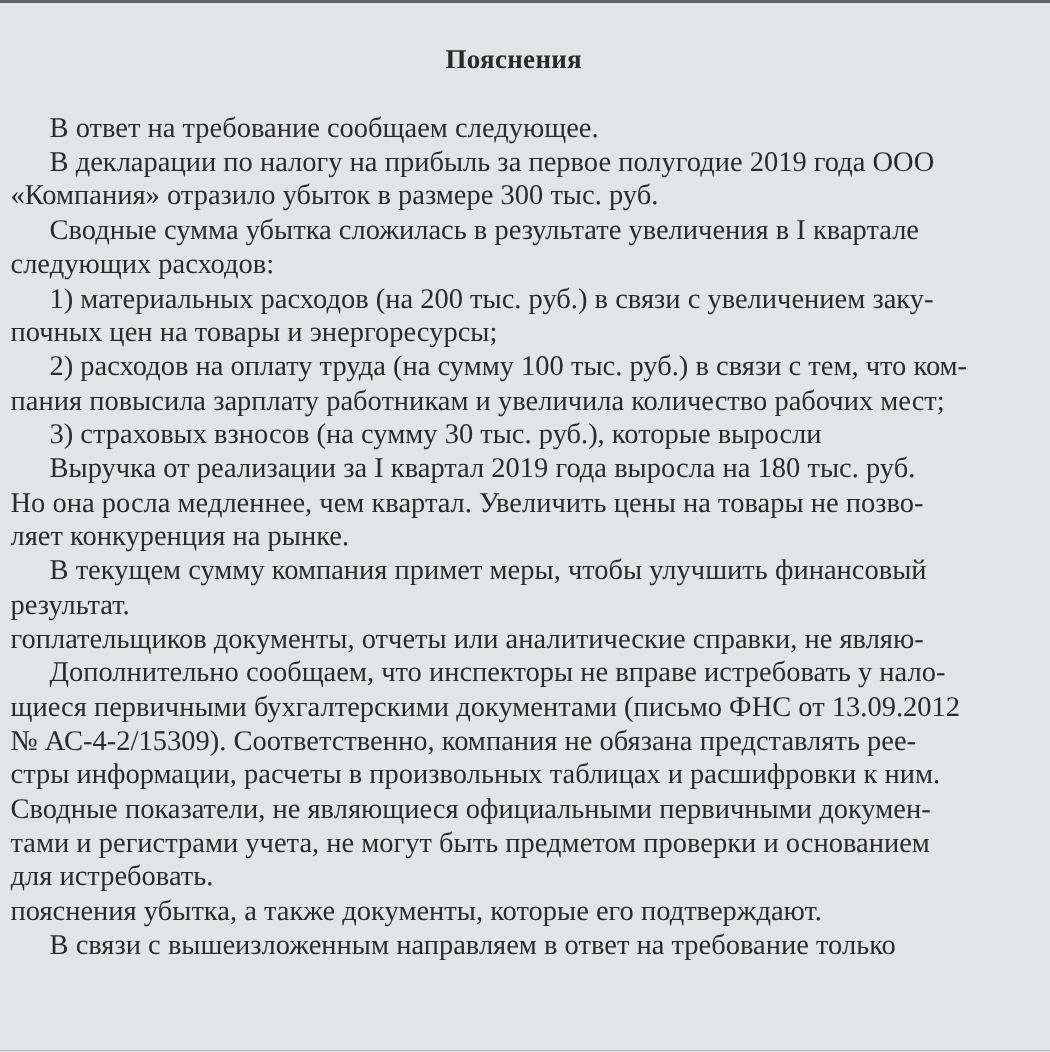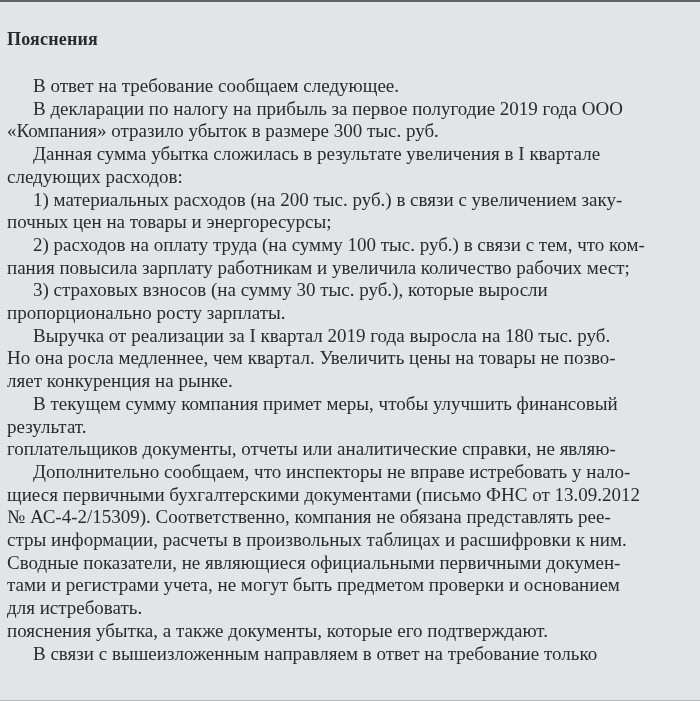--- a/index.html
+++ b/index.html
@@ -19,20 +19,21 @@
     border-top: 2px solid var(--edge-top, #606265);
     border-bottom: 1px solid var(--edge-bottom, #b4b6b8);
     padding: 26px 22px 0 7px;
   }
   .title {
     margin: 0;
     padding: 0;
     font-size: 18px;
     line-height: 23px;
     font-weight: bold;
+    text-align: center;
     letter-spacing: 0.2px;
   }
   .doc-body {
     margin-top: 24px;
     font-size: 19px;
     line-height: 22.7px;
   }
   .para {
     margin: 0;
     padding: 0;
@@ -52,34 +53,33 @@
   <h1 class="title">Пояснения</h1>
   <div class="doc-body" id="doc-body">
       <div class="para">
         <div class="line first">В ответ на требование сообщаем следующее.</div>
       </div>
       <div class="para">
         <div class="line first">В декларации по налогу на прибыль за первое полугодие 2019 года ООО</div>
         <div class="line">«Компания» отразило убыток в размере 300 тыс. руб.</div>
       </div>
       <div class="para">
-        <div class="line first">Данная сумма убытка сложилась в результате увеличения в I квартале</div>
+        <div class="line first">Сводные сумма убытка сложилась в результате увеличения в I квартале</div>
         <div class="line">следующих расходов:</div>
       </div>
       <div class="para">
         <div class="line first">1) материальных расходов (на 200 тыс. руб.) в связи с увеличением заку-</div>
         <div class="line">почных цен на товары и энергоресурсы;</div>
       </div>
       <div class="para">
         <div class="line first">2) расходов на оплату труда (на сумму 100 тыс. руб.) в связи с тем, что ком-</div>
         <div class="line">пания повысила зарплату работникам и увеличила количество рабочих мест;</div>
       </div>
       <div class="para">
         <div class="line first">3) страховых взносов (на сумму 30 тыс. руб.), которые выросли</div>
-        <div class="line">пропорционально росту зарплаты.</div>
       </div>
       <div class="para">
         <div class="line first">Выручка от реализации за I квартал 2019 года выросла на 180 тыс. руб.</div>
         <div class="line">Но она росла медленнее, чем квартал. Увеличить цены на товары не позво-</div>
         <div class="line">ляет конкуренция на рынке.</div>
       </div>
       <div class="para">
         <div class="line first">В текущем сумму компания примет меры, чтобы улучшить финансовый</div>
         <div class="line">результат.</div>
       </div>

